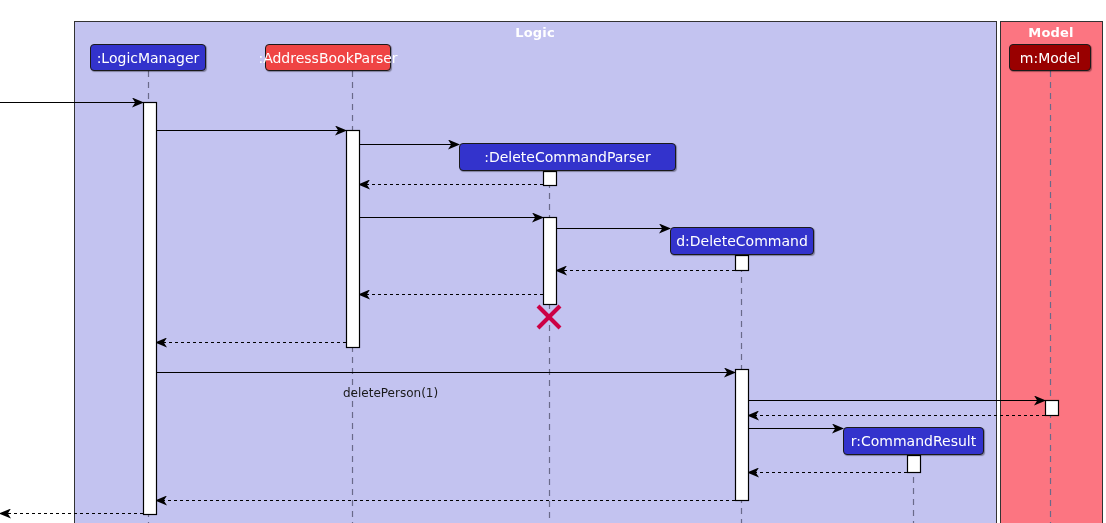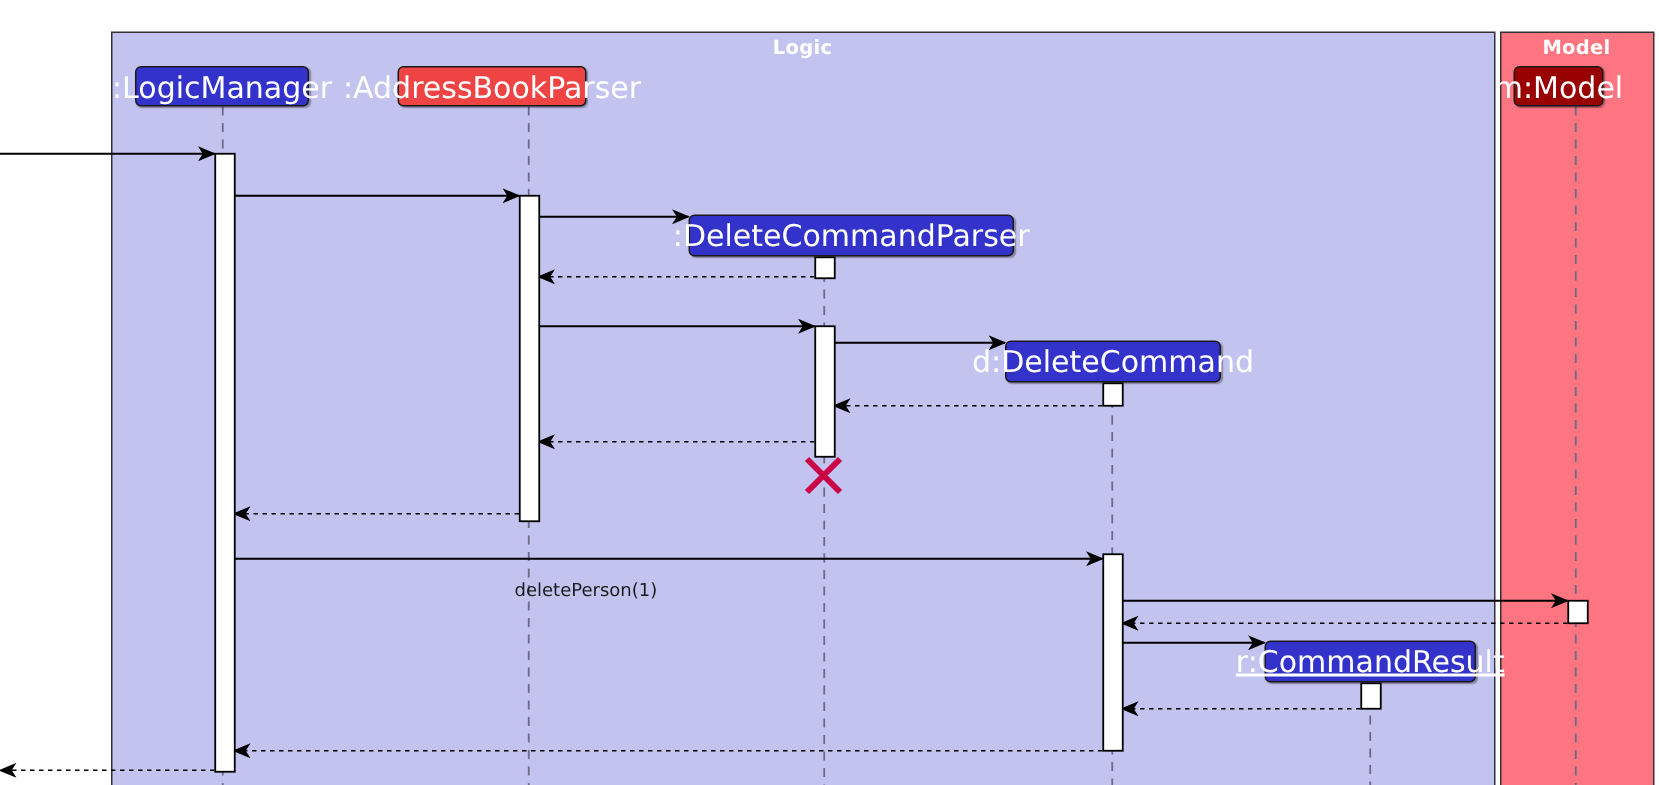--- a/index.html
+++ b/index.html
@@ -17,21 +17,21 @@
     font-size:13px;font-weight:bold;color:#ffffff;
     text-align:center;
     letter-spacing:0.2px;
     white-space:nowrap;
   }
   .obj-box{
     position:absolute;
     box-sizing:border-box;
     border-radius:4px;
     color:#ffffff;
-    font-size:20px;
+    font-size:14px;
     display:flex;align-items:center;justify-content:center;
     white-space:nowrap;
     box-shadow:1px 1px 1px rgba(0,0,0,0.35);
   }
   .msg-label{
     position:absolute;
     font-size:12px;
     color:#1a1a1a;
     white-space:nowrap;
     text-align:center;
@@ -99,16 +99,16 @@
   </svg>
 
   <div id="html-layer">
       <div class="partition-title" style="left: 74px; top: 8px; width: 922px;">Logic</div>
       <div class="partition-title" style="left: 1000px; top: 8px; width: 102px;">Model</div>
       <div class="msg-label" style="left: 343px; top: 369px; width: auto; text-align: right;">deletePerson(1)</div>
       <div class="obj-box" style="left: 90px; top: 27px; width: 116px; height: 27px; background: rgb(51, 51, 204); border: 1px solid rgb(26, 26, 26);">:LogicManager</div>
       <div class="obj-box" style="left: 265px; top: 27px; width: 126px; height: 27px; background: #ef4444; border: 1px solid rgb(26, 26, 26);">:AddressBookParser</div>
       <div class="obj-box" style="left: 459px; top: 126px; width: 217px; height: 28px; background: rgb(51, 51, 204); border: 1px solid rgb(26, 26, 26);">:DeleteCommandParser</div>
       <div class="obj-box" style="left: 670px; top: 210px; width: 144px; height: 28px; background: rgb(51, 51, 204); border: 1px solid rgb(26, 26, 26);">d:DeleteCommand</div>
-      <div class="obj-box" style="left: 843px; top: 410px; width: 141px; height: 28px; background: rgb(51, 51, 204); border: 1px solid rgb(26, 26, 26); text-decoration: underline;">r:CommandResult</div>
-      <div class="obj-box" style="left: 1009px; top: 27px; width: 60px; height: 27px; background: rgb(153, 0, 0); border: 1px solid rgb(26, 26, 26);">m:Model</div>
+      <div class="obj-box" style="left: 843px; top: 410px; width: 141px; height: 28px; background: rgb(51, 51, 204); border: 1px solid rgb(26, 26, 26);">r:CommandResult</div>
+      <div class="obj-box" style="left: 1009px; top: 27px; width: 82px; height: 27px; background: rgb(153, 0, 0); border: 1px solid rgb(26, 26, 26);">m:Model</div>
     </div>
 </div>
 
 </body></html>

